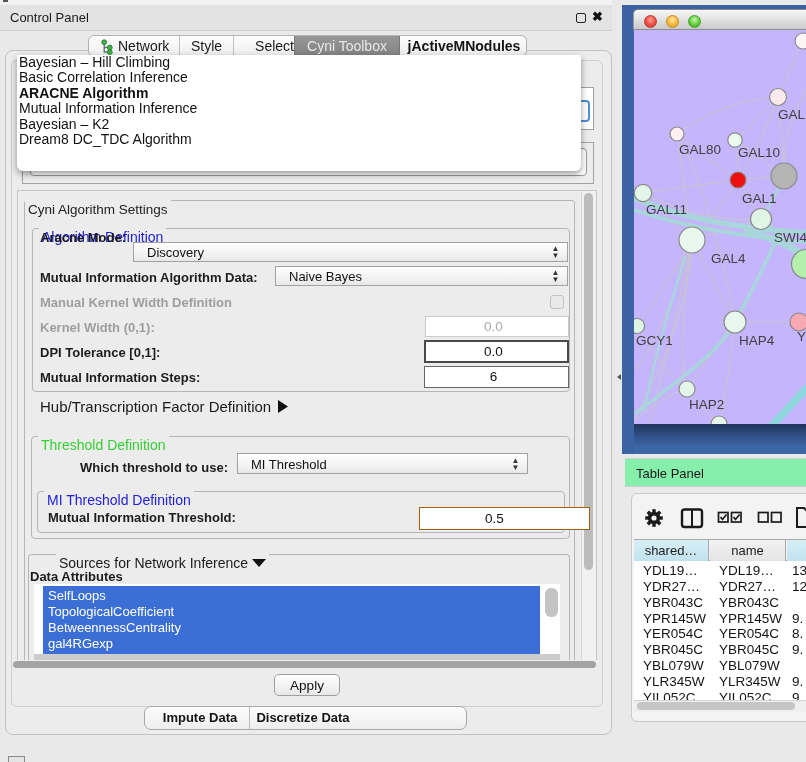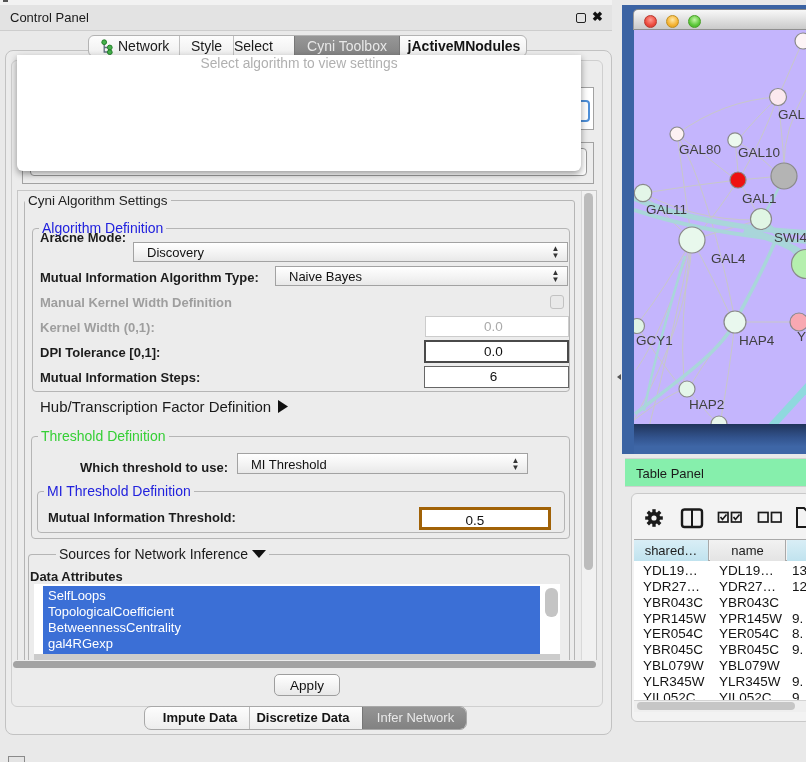--- a/index.html
+++ b/index.html
@@ -1,21 +1,21 @@
 <!DOCTYPE html>
 <html><head><meta charset="utf-8">
 <style>
 *{margin:0;padding:0;box-sizing:border-box}
 html,body{width:806px;height:762px;overflow:hidden}
 body{font-family:"Liberation Sans",sans-serif;background:#e9e9e9;position:relative}
 .abs{position:absolute}
 .lbl{font-weight:bold;font-size:13px;color:#1c1c1c;white-space:nowrap}
 .glbl{font-size:13.5px;color:#222;white-space:nowrap}
 .grp{position:absolute;border:1px solid #b5b5b5;border-radius:4px}
-.grp .cap{position:absolute;top:-9px;left:6px;background:#ececec;padding:0 3px;line-height:17px}
+.grp .cap{position:absolute;top:-9px;left:6px;background:#ececec;padding:9px 3px;line-height:17px}
 .combo{position:absolute;border:1px solid #a2a2a2;border-radius:0;background:linear-gradient(#ffffff,#f2f2f2 60%,#e8e8e8);}
 .combo .ct{position:absolute;left:13px;top:2px;font-size:13px;color:#111;white-space:nowrap}
 .step{position:absolute;right:7px;top:2px;width:9px;font-size:8px;line-height:7px;color:#333;text-align:center}
 .field{position:absolute;background:#fff;text-align:center;font-size:13.5px;color:#111}
 .tl{position:absolute;border-radius:50%;width:13px;height:13px;top:14px}
 </style></head>
 <body>
 
 <div class="abs" style="left:0;top:0;width:612px;height:5px;background:#f2f2f2"></div>
 <div class="abs" style="left:3px;top:0;width:5px;height:2px;background:#555"></div>
@@ -32,21 +32,21 @@
   <div class="abs" style="left:0;top:0;width:91px;height:22px;border-right:1px solid #c0c0c0;font-size:14px;color:#1a1a1a;line-height:21px">
     <svg class="abs" style="left:12px;top:3px" width="14" height="16" viewBox="0 0 14 16">
       <path d="M3.2 4 L3.2 13 L8.5 13 M3.2 8.5 L8 8.5" stroke="#5f6f7f" stroke-width="1.3" fill="none"></path>
       <circle cx="3.2" cy="3.2" r="2.4" fill="#46b14c" stroke="#1d7a24" stroke-width="0.9"></circle>
       <circle cx="8.8" cy="8.5" r="2.4" fill="#46b14c" stroke="#1d7a24" stroke-width="0.9"></circle>
       <circle cx="8.8" cy="13.2" r="2.4" fill="#46b14c" stroke="#1d7a24" stroke-width="0.9"></circle>
     </svg>
     <span style="position:absolute;left:29px">Network</span>
   </div>
   <div class="abs" style="left:91px;top:0;width:54px;height:22px;border-right:1px solid #c0c0c0;font-size:14px;color:#1a1a1a;line-height:21px;text-align:center">Style</div>
-  <div class="abs" style="left:145px;top:0;width:60px;height:22px;font-size:14px;color:#1a1a1a;line-height:21px;text-align:left">Select</div>
+  <div class="abs" style="left:145px;top:0;width:60px;height:22px;font-size:14px;color:#1a1a1a;line-height:21px;text-align:right">Select</div>
   <div class="abs" style="left:205px;top:0;width:106px;height:22px;background:linear-gradient(#979797,#818181);border-left:1px solid #787878;border-right:1px solid #787878;font-size:14px;color:#e8e8e8;line-height:21px;text-align:center">Cyni Toolbox</div>
   <div class="abs" style="left:311px;top:0;width:128px;height:22px;font-size:14px;font-weight:bold;color:#141414;line-height:21px;text-align:center">jActiveMNodules</div>
 </div>
 
 <div class="combo" style="left:22px;top:87px;width:572px;height:43px;background:#fff"></div>
 <div class="abs" style="left:577px;top:100px;width:13px;height:22px;border:2.5px solid #4e8fd8;border-radius:4px;background:#fff"></div>
 <div class="combo" style="left:22px;top:142px;width:572px;height:42px;background:#ededed"></div>
 <div class="abs" style="left:30px;top:148px;width:557px;height:28px;background:#fff;border:1px solid #999;border-radius:4px"></div>
 
 <div class="abs" style="left:17px;top:190px;width:580px;height:478px;border:1px solid #c6c6c6;background:#ececec"></div>
@@ -60,21 +60,21 @@
 
 <div class="grp" style="left:32px;top:228px;width:538px;height:164px">
   <div class="cap" style="font-size:14px;color:#2121dd">Algorithm Definition</div>
 </div>
 
 <div class="lbl" style="position:absolute;left:40px;top:230px">Aracne Mode:</div>
 <div class="combo" style="left:133px;top:242px;width:435px;height:20px">
   <div class="ct">Discovery</div>
     <div class="step">▲<br>▼</div>
 </div>
-<div class="lbl" style="position:absolute;left:40px;top:270px">Mutual Information Algorithm Type:</div>
+<div class="lbl" style="position:absolute;left:40px;top:270px">Mutual Information Algorithm Data:</div>
 <div class="combo" style="left:275px;top:266px;width:293px;height:20px">
   <div class="ct">Naive Bayes</div>
     <div class="step">▲<br>▼</div>
 </div>
 <div class="lbl" style="position:absolute;left:40px;top:295px;color:#9e9e9e">Manual Kernel Width Definition</div>
 <div class="abs" style="left:550px;top:295px;width:14px;height:14px;background:#e9e9e9;border:1px solid #c2c2c2;border-radius:3px"></div>
 <div class="lbl" style="position:absolute;left:40px;top:320px;color:#9e9e9e">Kernel Width (0,1):</div>
 <div class="field" style="left:425px;top:316px;width:144px;height:21px;border:1px solid #ccc;color:#aaa;line-height:20px;padding-right:7px">0.0</div>
 <div class="lbl" style="position:absolute;left:40px;top:345px">DPI Tolerance [0,1]:</div>
 <div class="field" style="left:424px;top:340px;width:145px;height:23px;border:2px solid #4a4a4a;line-height:19px;padding-right:6px">0.0</div>
@@ -92,47 +92,46 @@
 <div class="lbl" style="position:absolute;left:80px;top:460px">Which threshold to use:</div>
 <div class="combo" style="left:237px;top:453px;width:291px;height:21px">
   <div class="ct" style="top:3px">MI Threshold</div>
     <div class="step" style="top:3px">▲<br>▼</div>
 </div>
 
 <div class="grp" style="left:37px;top:491px;width:528px;height:42px">
   <div class="cap" style="font-size:14px;color:#2121dd">MI Threshold Definition</div>
 </div>
 <div class="lbl" style="position:absolute;left:48px;top:510px">Mutual Information Threshold:</div>
-<div class="field" style="left:419px;top:507px;width:132px;height:23px;border:3px solid #a16207;line-height:21px;padding-right:20px">0.5</div>
+<div class="field" style="left:419px;top:507px;width:171px;height:23px;border:1px solid #a16207;line-height:21px;padding-right:20px">0.5</div>
 
 <div class="grp" style="left:28px;top:554px;width:542px;height:107px;border-bottom:none;border-bottom-left-radius:0;border-bottom-right-radius:0">
   <div class="cap" style="left:27px;font-size:14px;color:#1a1a1a">Sources for Network Inference <span style="display:inline-block;width:0;height:0;border-left:7px solid transparent;border-right:7px solid transparent;border-top:8px solid #111;vertical-align:1px"></span></div>
 </div>
 <div class="lbl" style="position:absolute;left:30px;top:569px;font-size:13px">Data Attributes</div>
 
 <div class="abs" style="left:34px;top:584px;width:526px;height:76px;background:#fff"></div>
 <div class="abs" style="left:43px;top:586px;width:497px;height:68px;background:#3b6fd6;color:#fff;font-size:13px;line-height:16px;padding:2px 0 0 5px">SelfLoops<br>TopologicalCoefficient<br>BetweennessCentrality<br>gal4RGexp</div>
 <div class="abs" style="left:545px;top:588px;width:13px;height:29px;background:#c4c4c4;border-radius:6px"></div>
 <div class="abs" style="left:34px;top:654px;width:526px;height:6px;background:#ccc"></div>
 
 <div class="abs" style="left:12px;top:660px;width:585px;height:8px;background:#ededed"></div>
 <div class="abs" style="left:13px;top:661px;width:583px;height:7px;background:#a3a3a3;border-radius:4px"></div>
 
 <div class="abs" style="left:274px;top:674px;width:66px;height:22px;border:1px solid #9e9e9e;border-radius:5px;background:linear-gradient(#fff,#e8e8e8);text-align:center;line-height:21px;font-size:13.5px;color:#111">Apply</div>
 
 <div class="abs" style="left:144px;top:706px;width:323px;height:24px;border:1px solid #a8a8a8;border-radius:7px;background:linear-gradient(#fdfdfd,#ededed);overflow:hidden">
   <div class="abs" style="left:6px;top:0;width:99px;height:24px;border-right:1px solid #bbb;font-size:13px;font-weight:bold;color:#141414;line-height:21px;text-align:center">Impute Data</div>
   <div class="abs" style="left:99px;top:0;width:118px;height:24px;font-size:13px;font-weight:bold;color:#141414;line-height:21px;text-align:center">Discretize Data</div>
-  <div class="abs" style="left:217px;top:0;width:106px;height:24px;background:linear-gradient(#959595,#808080);border-left:1px solid #767676;font-size:13px;color:#e9e9e9;line-height:21px;text-align:center">Infer Network</div>
 </div>
 
 <div class="abs" style="left:8px;top:756px;width:17px;height:14px;border:1.5px solid #8a8a8a;background:#e4e4e4"></div>
 
 <div class="abs" style="left:17px;top:55px;width:564px;height:116px;background:#fff;border-radius:0 0 6px 6px;box-shadow:0 3px 7px rgba(0,0,0,0.4)">
-  <div style="text-align:center;font-size:13.8px;color:#b0b0b0;margin-top:2px;line-height:14.5px">Select algorithm to view settings</div>
+  <div style="font-size:14px;color:#111;line-height:15.4px;padding-left:2px">Bayesian – Hill Climbing<br>Basic Correlation Inference<br><b>ARACNE Algorithm</b><br>Mutual Information Inference<br>Bayesian – K2<br>Dream8 DC_TDC Algorithm</div>
 </div>
 
 <div class="abs" style="left:617px;top:374px;width:0;height:0;border-top:3px solid transparent;border-bottom:3px solid transparent;border-right:4px solid #555;z-index:5"></div>
 <div class="abs" style="left:612px;top:0;width:194px;height:762px;background:#e9e9e9"></div>
 
 <div class="abs" style="left:622px;top:5px;width:184px;height:449px;background:#3b63a3"></div>
 
 <div class="abs" style="left:633px;top:9px;width:173px;height:21px;background:linear-gradient(#f8f8f8,#cacaca);border-top:1px solid #888;border-left:1px solid #999;border-bottom:1px solid #8f8f8f;border-top-left-radius:5px">
   <div class="tl" style="left:10px;top:5px;background:radial-gradient(circle at 50% 35%,#ff9a90,#ec4a3d 60%,#c83a30);border:1px solid #b8372d"></div>
   <div class="tl" style="left:32px;top:5px;background:radial-gradient(circle at 50% 35%,#ffe9a8,#f5b231 60%,#d89a20);border:1px solid #c08f1f"></div>

